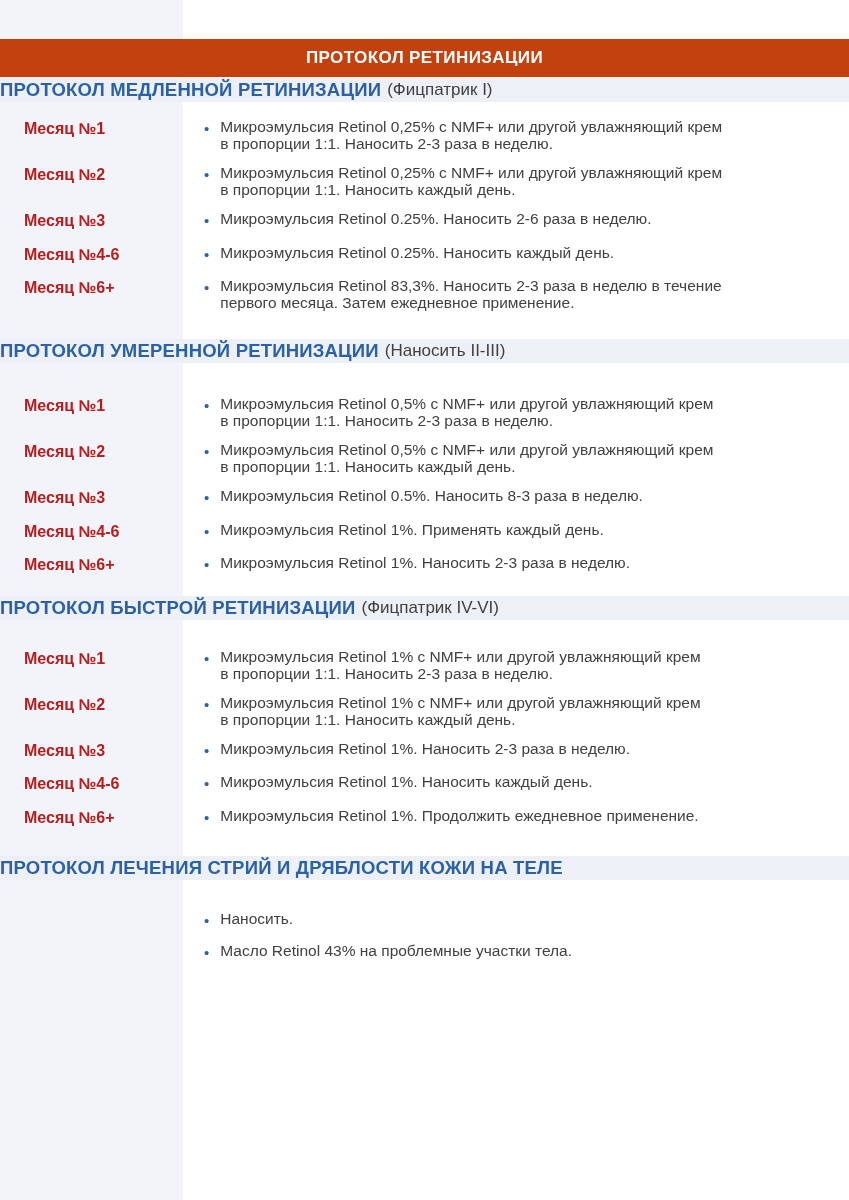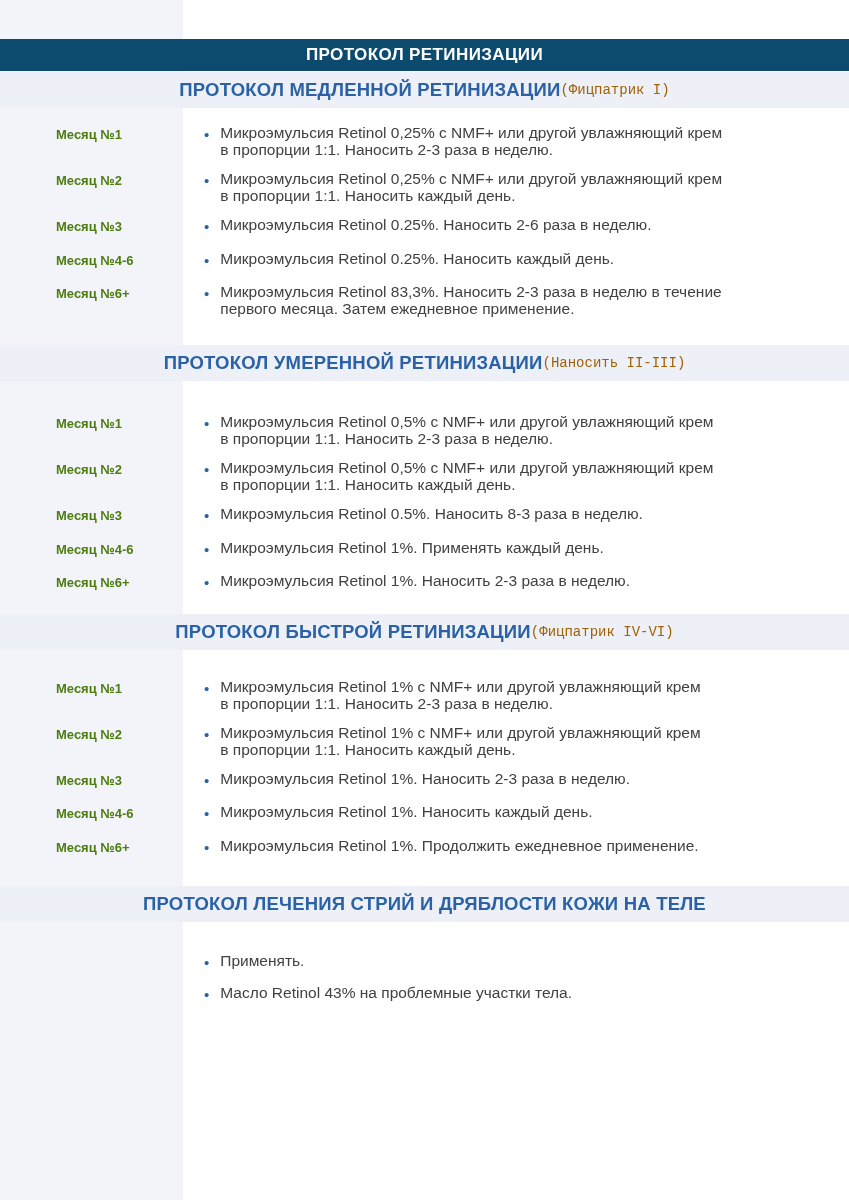--- a/index.html
+++ b/index.html
@@ -10,51 +10,52 @@
     overflow:hidden;
     font-family:"Liberation Sans", sans-serif;
   }
   .left-stripe{
     position:absolute;left:0;top:0;width:183px;height:1200px;
     background:#f3f4f9;
   }
   .content{position:relative;z-index:1;}
   .top-spacer{height:39px;}
   .main-bar{
-    height:32px;background:#0c4a6e;
+    height:38px;background:#c2410c;
     display:flex;align-items:center;justify-content:center;
   }
   .main-bar-title{
     color:#ffffff;font-size:17px;font-weight:bold;letter-spacing:0.4px;
   }
   .section-bar{
-    height:36px;background:#edf0f6;
-    display:flex;align-items:center;justify-content:center;
+    height:24px;background:#edf0f6;
+    display:flex;align-items:center;
+    gap:6px;
   }
   .bar-1{margin-top:1px;}
   .bar-2{margin-top:28px;}
   .bar-3{margin-top:20px;}
   .bar-4{margin-top:28px;}
   .section-title{
     color:#2a61a7;font-size:18.5px;font-weight:bold;letter-spacing:0.2px;
   }
   .section-subtitle{
-    color:#a16207;font-size:14px;font-weight:normal;font-family:Liberation Mono, monospace;
+    color:#404040;font-size:17px;font-weight:normal;
   }
   .rows{padding-top:16px;}
   .rows-2{padding-top:32px;}
   .rows-3{padding-top:28px;}
   .rows-4{padding-top:30px;}
   .row{
     display:flex;align-items:flex-start;
     margin-bottom:12px;
   }
   .row-label{
-    width:183px;box-sizing:border-box;padding-left:56px;
-    color:#4d7c0f;font-size:13px;font-weight:bold;line-height:21.5px;
+    width:183px;box-sizing:border-box;padding-left:24px;
+    color:#b91c1c;font-size:16px;font-weight:bold;line-height:21.5px;
     flex-shrink:0;white-space:nowrap;
   }
   .row-item{
     display:flex;align-items:flex-start;
     padding-left:21px;
   }
   .dot{
     color:#2a61a7;font-size:15px;line-height:21.5px;
     margin-right:11px;flex-shrink:0;
   }
@@ -211,21 +212,21 @@
       </div>
     </div>
 
     <div class="section-bar bar-4">
       <span class="section-title">ПРОТОКОЛ ЛЕЧЕНИЯ СТРИЙ И ДРЯБЛОСТИ КОЖИ НА ТЕЛЕ</span>
     </div>
     <div class="rows rows-4 simple-bullets">
       <div class="row">
         <div class="row-item">
           <span class="dot">•</span>
-          <span class="item-text">Применять.</span>
+          <span class="item-text">Наносить.</span>
         </div>
       </div>
       <div class="row">
         <div class="row-item">
           <span class="dot">•</span>
           <span class="item-text">Масло Retinol 43% на проблемные участки тела.</span>
         </div>
       </div>
     </div>
   </div>

